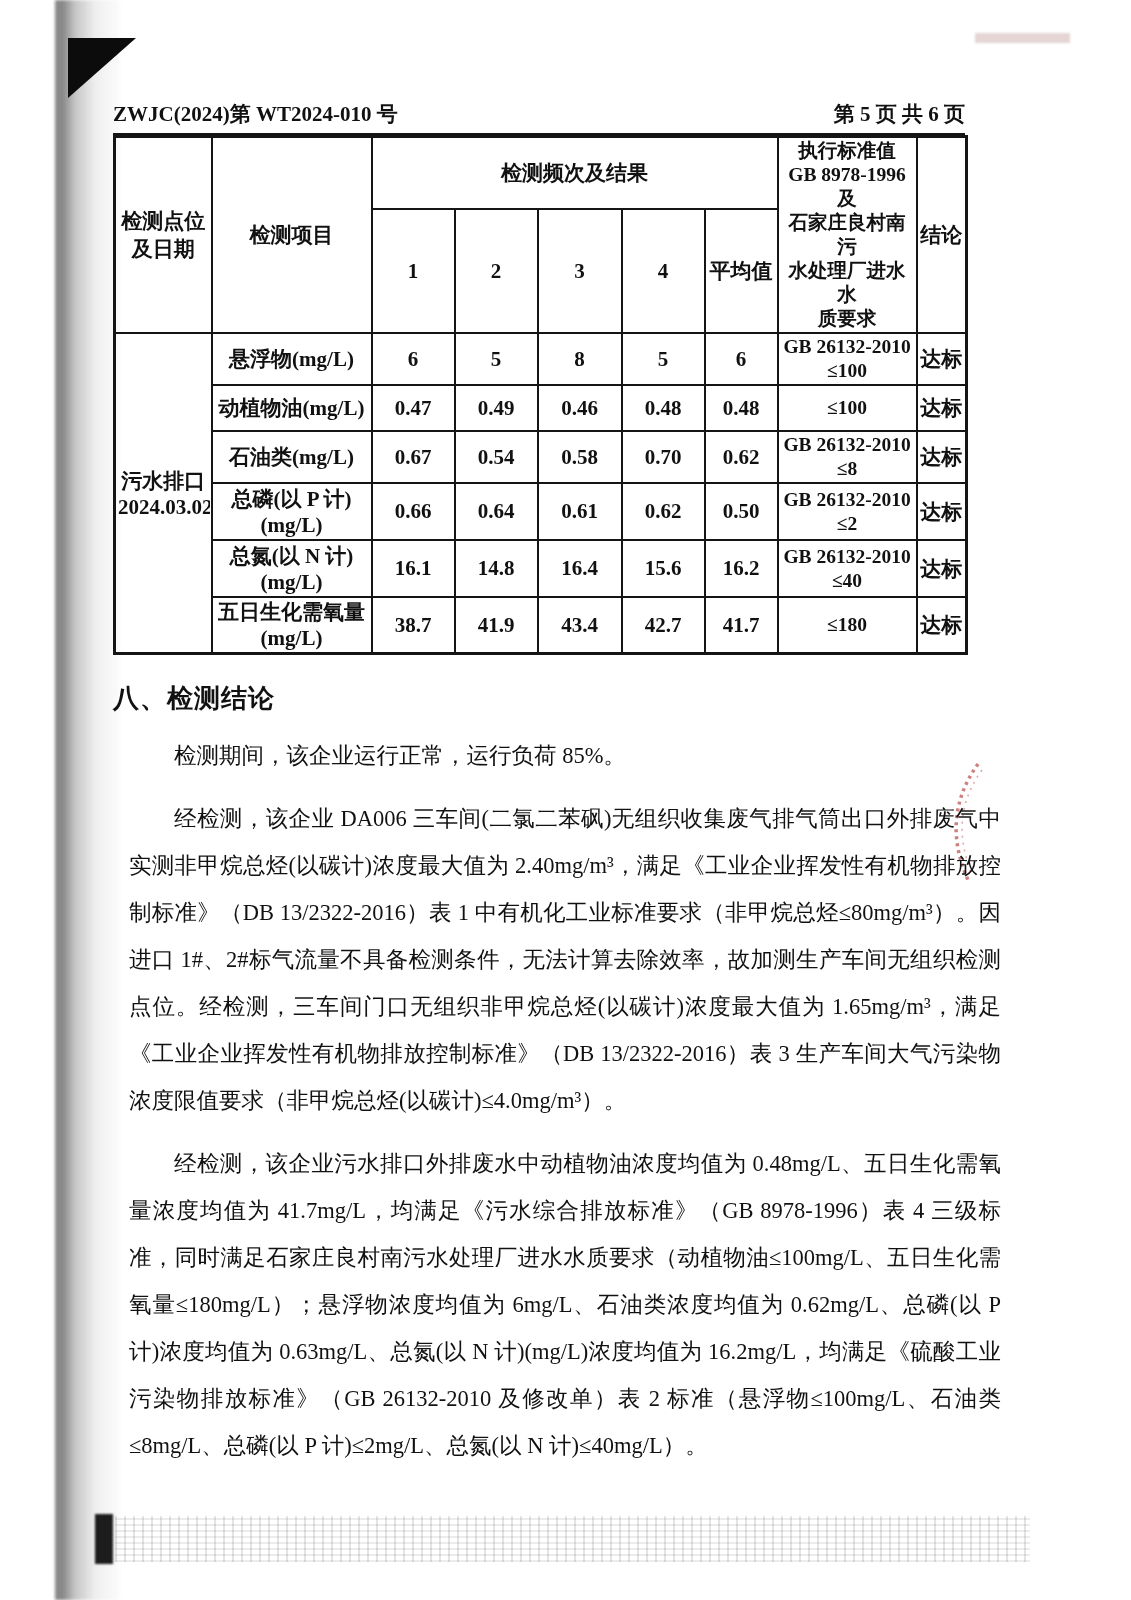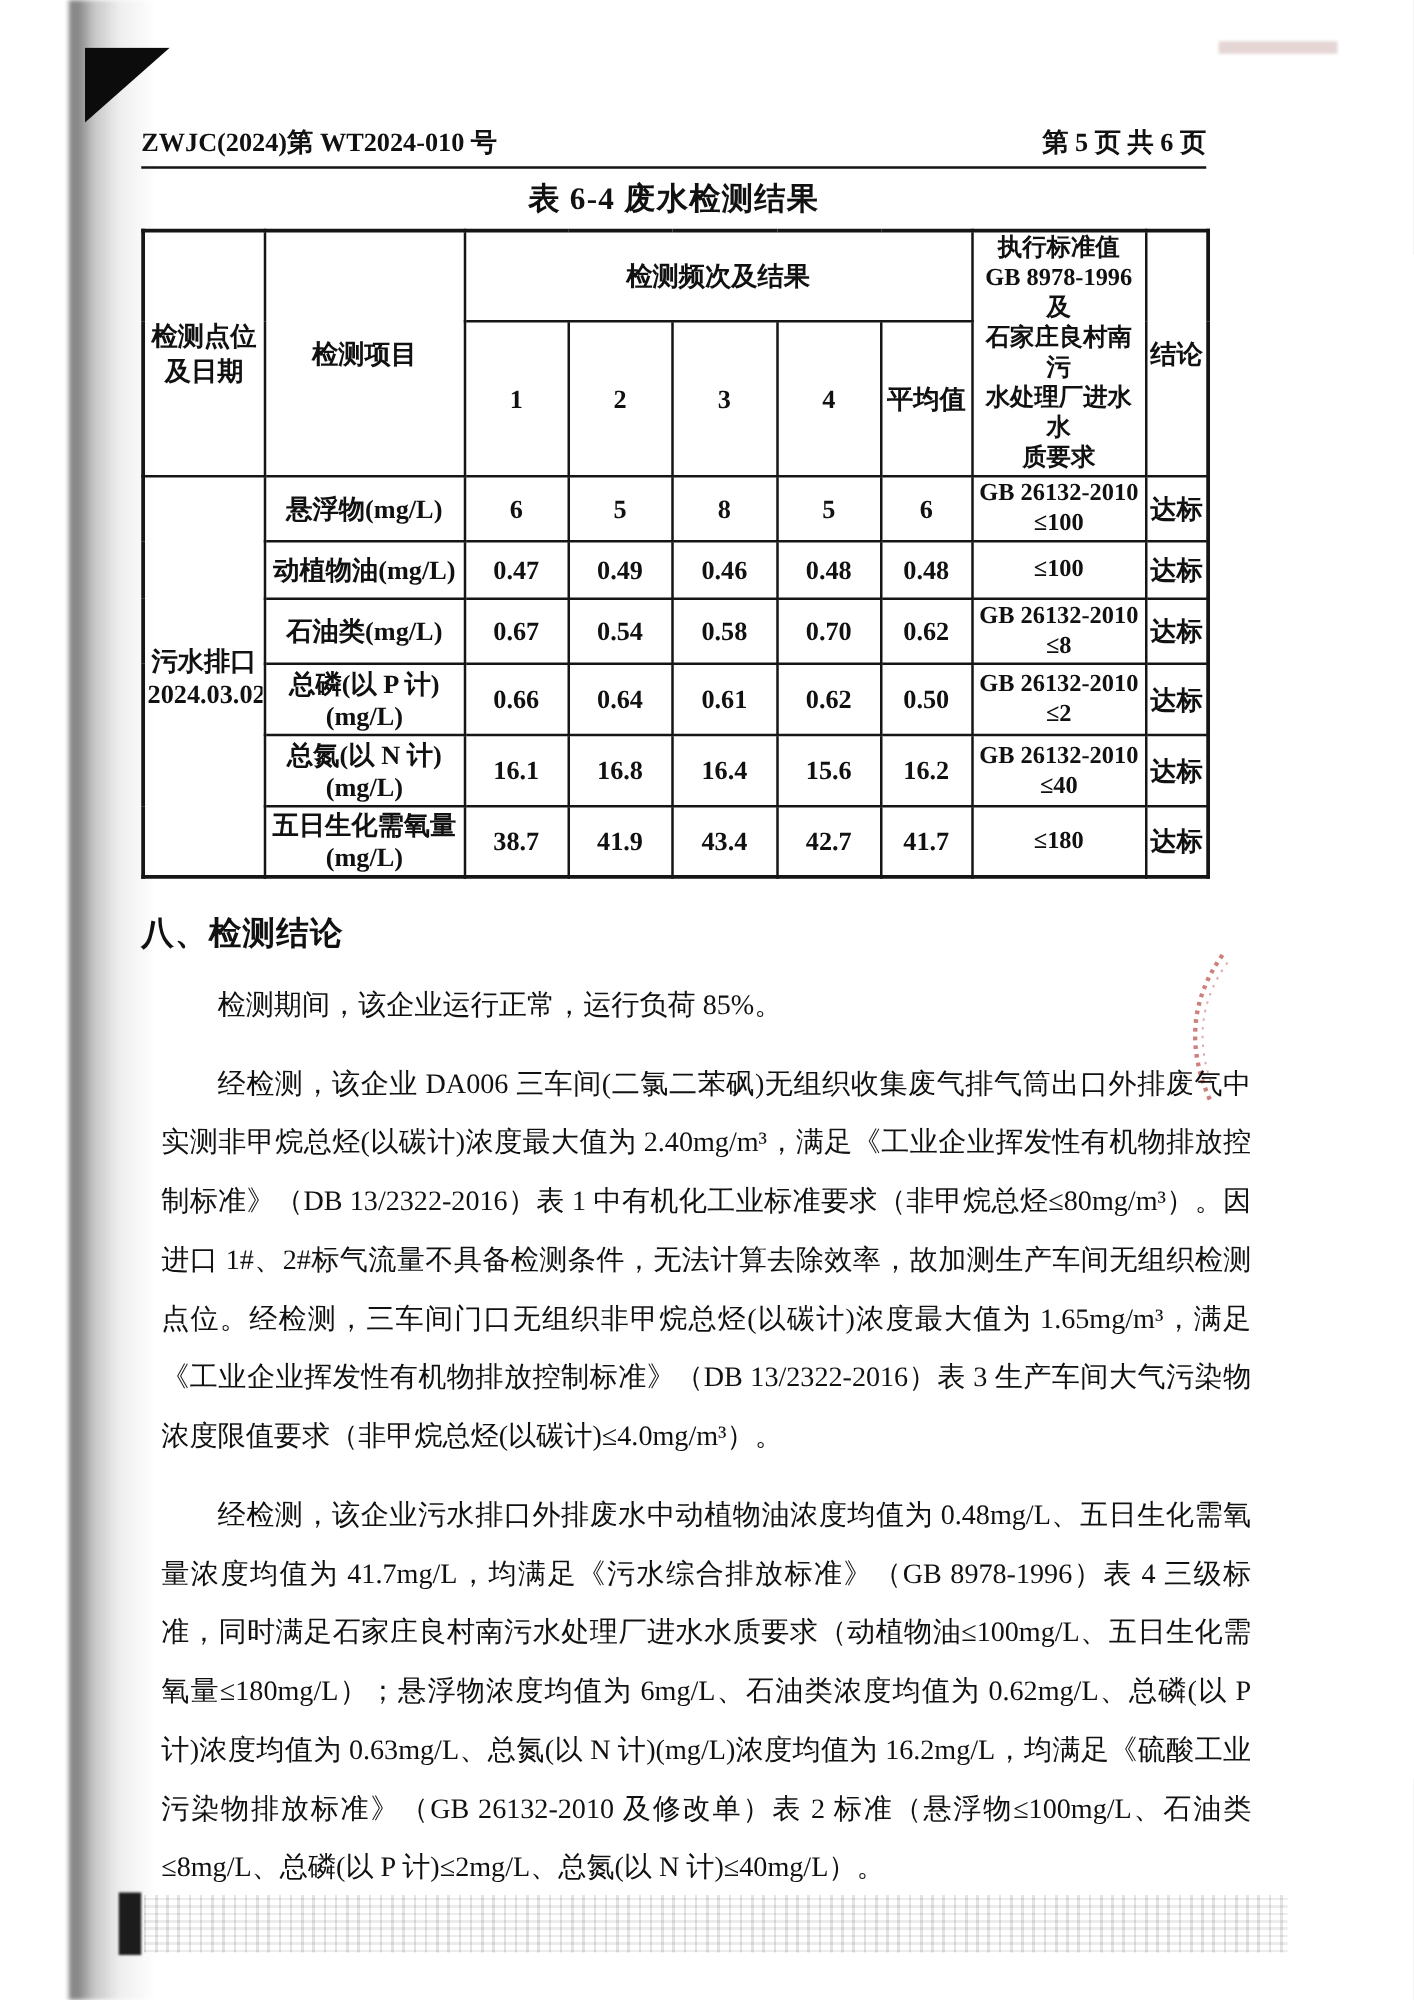--- a/index.html
+++ b/index.html
@@ -104,21 +104,20 @@
   <div class="bottom-noise"></div>
   <div class="bottom-noise-blob"></div>
 
   <div class="content">
 
     <div class="doc-header">
       <span>ZWJC(2024)第 WT2024-010 号</span>
       <span>第 5 页 共 6 页</span>
     </div>
 
-    <div class="doc-title">表 6-4 废水检测结果</div>
 
     <table class="result">
       <colgroup>
         <col style="width:97px">
           <col style="width:160px">
         <col style="width:83px">
           <col style="width:83px">
           <col style="width:84px">
           <col style="width:83px">
         <col style="width:73px">
@@ -187,21 +186,21 @@
           <td class="num">0.61</td>
           <td class="num">0.62</td>
           <td class="num">0.50</td>
           <td class="pre std">GB 26132-2010
 ≤2</td>
           <td>达标</td>
         </tr>
         <tr class="h-body">
           <td>总氮(以 N 计)(mg/L)</td>
           <td class="num">16.1</td>
-          <td class="num">16.8</td>
+          <td class="num">14.8</td>
           <td class="num">16.4</td>
           <td class="num">15.6</td>
           <td class="num">16.2</td>
           <td class="pre std">GB 26132-2010
 ≤40</td>
           <td>达标</td>
         </tr>
         <tr class="h-last">
           <td class="pre">五日生化需氧量
 (mg/L)</td>

